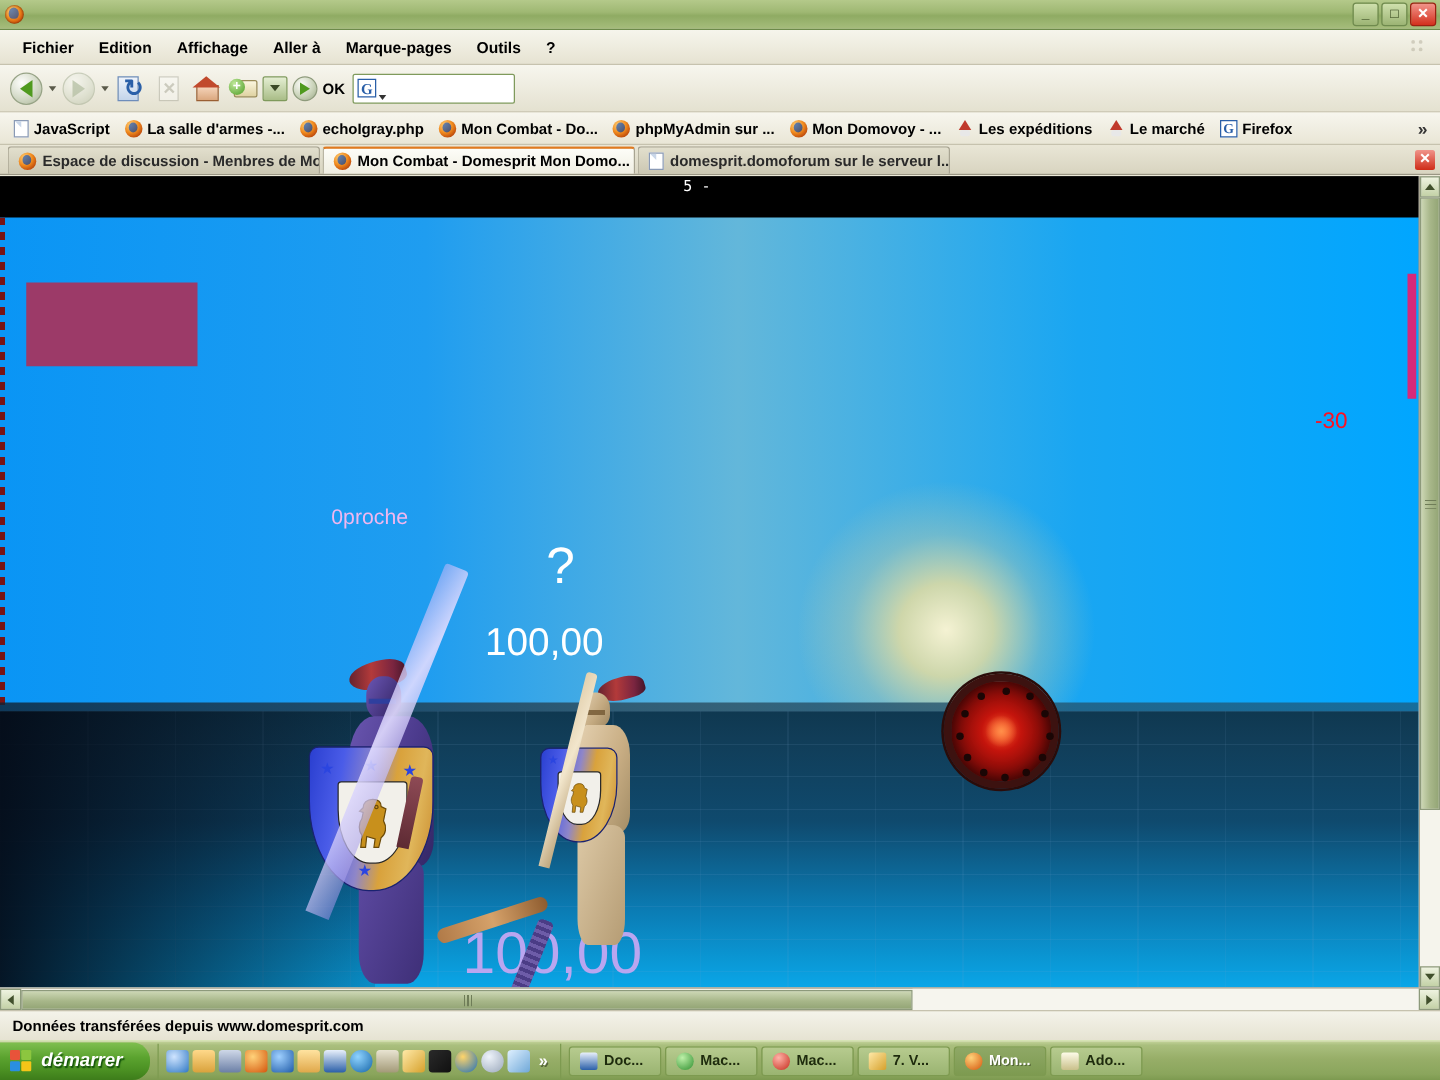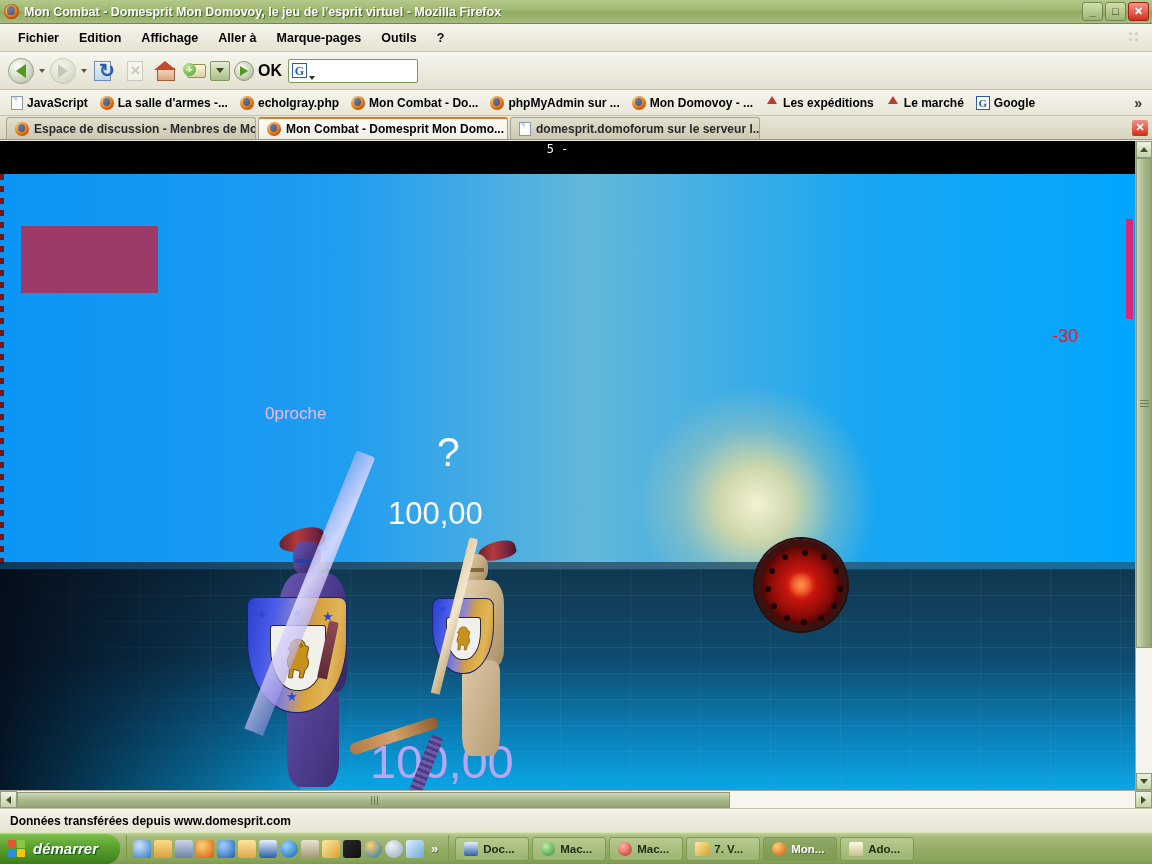--- a/index.html
+++ b/index.html
@@ -140,21 +140,21 @@
     display:flex;align-items:center;justify-content:center; flex:0 0 auto;
   }
   .url-drop i{ width:0;height:0;border-left:4px solid transparent;border-right:4px solid transparent;border-top:5px solid #3b4a27;}
   .go-btn { display:flex; align-items:center; gap:4px; margin:0 6px 0 4px;}
   .go-circ{
     width:20px;height:20px;border-radius:50%;
     background:radial-gradient(circle at 35% 30%,#fbfcf8,#c6d0b5 60%,#9aa788 100%);
     border:1px solid #8d9a7b; display:flex;align-items:center;justify-content:center;
   }
   .go-circ i{width:0;height:0;border-top:5px solid transparent;border-bottom:5px solid transparent;border-left:8px solid #4f9a1f;}
-  .go-label{font-size:16px;font-weight:bold;color:#000;}
+  .go-label{font-size:12px;font-weight:bold;color:#000;}
   .searchbar {
     width:130px;height:24px; background:#fff;border:1px solid #7f9a5c;border-radius:2px;
     display:flex;align-items:center;padding:0 3px; flex:0 0 auto;
   }
   .g-ico {
     width:15px;height:15px;border:1px solid #2a5fa8; position:relative; display:flex;align-items:center;justify-content:center;
     font-size:12px;font-weight:bold;color:#2a5fa8; font-family:"Liberation Serif",serif; line-height:1;
     background:#fff;
   }
   .g-caret{width:0;height:0;border-left:3px solid transparent;border-right:3px solid transparent;border-top:4px solid #333;margin-left:2px;align-self:flex-end;margin-bottom:2px;}
@@ -421,21 +421,20 @@
 </style>
 </head>
 <body>
 
 <div class="app">
 
   <div class="titlebar">
     <div class="tb-icon">
         <div class="ff-glyph"></div>
       </div>
-    <div class="title">Mon Combat - Domesprit Mon Domovoy, le jeu de l'esprit virtuel - Mozilla Firefox</div>
     <div class="tb-buttons">
       <div class="tb-btn">_</div>
       <div class="tb-btn">□</div>
       <div class="tb-btn close">✕</div>
     </div>
   </div>
 
   <div class="menubar">
     <div class="menu-item">Fichier</div>
     <div class="menu-item">Edition</div>
@@ -524,21 +523,21 @@
     <div class="bm">
       <span class="bm-gnome"></span>
       <span>Les expéditions</span>
     </div>
     <div class="bm">
       <span class="bm-gnome"></span>
       <span>Le marché</span>
     </div>
     <div class="bm">
       <span class="bm-g">G</span>
-      <span>Google</span>
+      <span>Firefox</span>
     </div>
     <div class="bm-more">»</div>
   </div>
 
   <div class="tabstrip">
     <div class="tab">
       <span class="bm-ff"></span>
       <span>Espace de discussion - Menbres de Mo...</span>
     </div>
     <div class="tab active">

